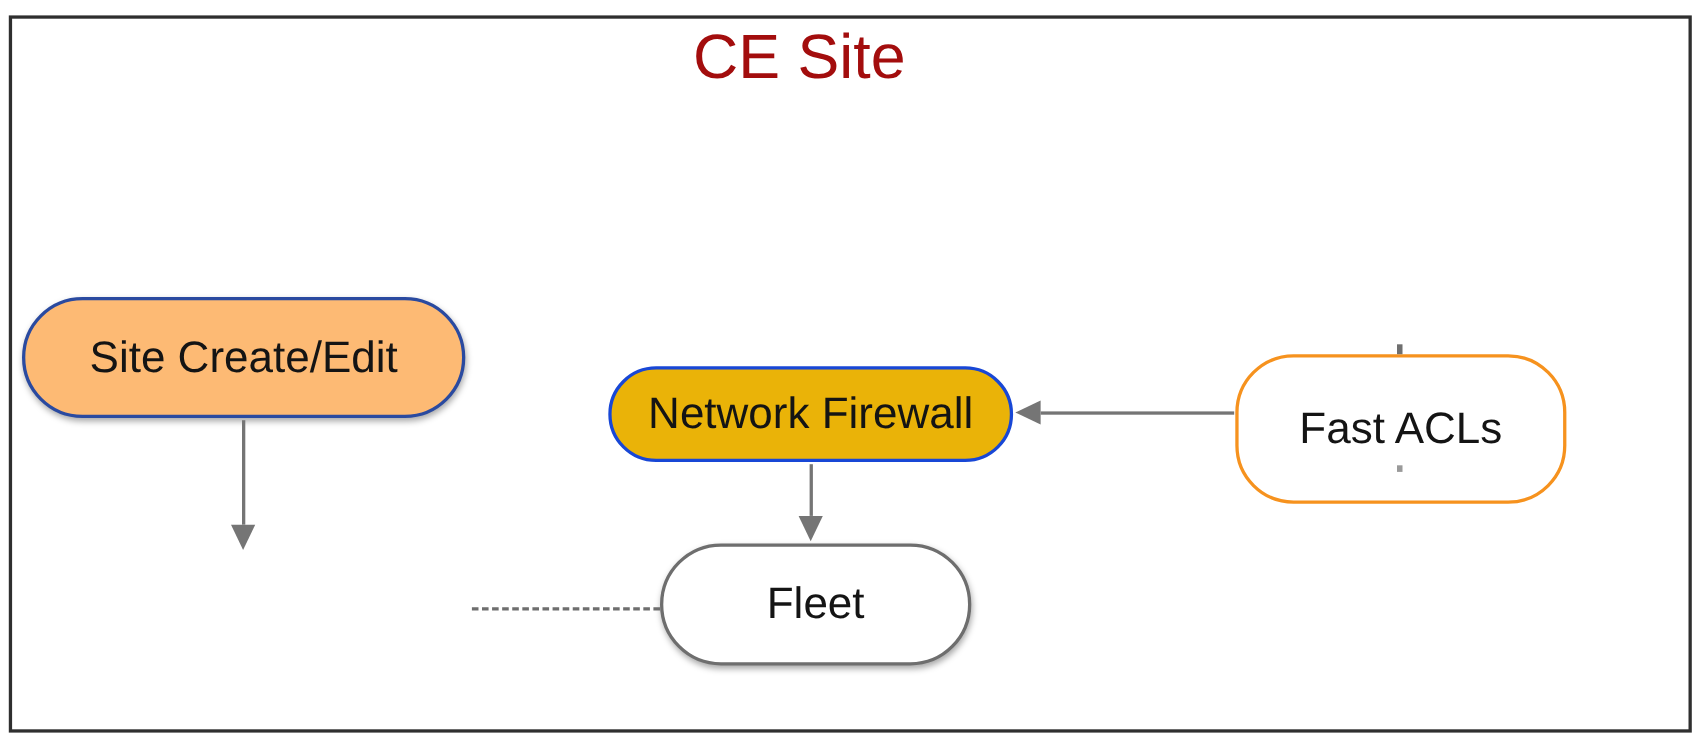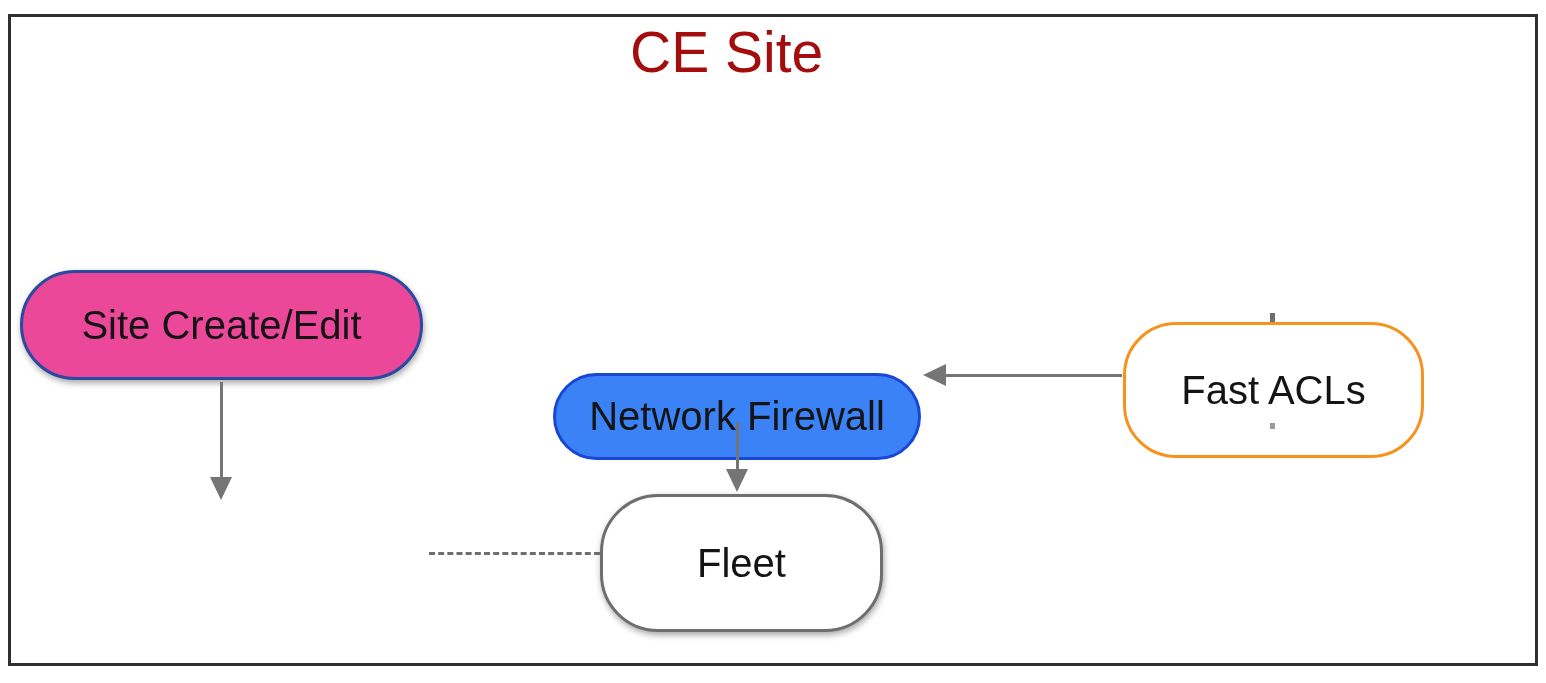--- a/index.html
+++ b/index.html
@@ -30,21 +30,21 @@
     border:3px solid #777777;
     background:#ffffff;
     font-size:40px; color:#141414;
     white-space:nowrap;
     cursor:default;
   }
   .node.shadow { box-shadow:1px 3px 6px rgba(0,0,0,0.35); }
   #node-site-create-edit  { left:20px;   top:270px; width:403px; height:110px; border-radius:55px; }
   #node-assign-fleet-label{ left:20px;   top:502px; width:407px; height:106px; border-radius:53px; }
   #node-network-firewall  { left:553px;  top:333px; width:368px; height:87px;  border-radius:44px; }
-  #node-fleet             { left:600px;  top:494px; width:283px; height:138px; border-radius:58px; }
+  #node-fleet             { left:600px;  top:494px; width:283px; height:111px; border-radius:58px; }
   #node-fast-acls         { left:1123px; top:322px; width:301px; height:136px; border-radius:53px; }
 
   .shaft-v { position:absolute; width:3px;  background:#757575; }
   .shaft-h { position:absolute; height:3px; background:#757575; }
   .head-down {
     position:absolute; width:0; height:0;
     border-left:11px solid transparent; border-right:11px solid transparent;
     border-top:23px solid #757575;
   }
   .head-left {
@@ -67,26 +67,26 @@
   #tick-fast-acls-bottom { left:1270px; top:423px; width:5px; height:6px; background:#9a9a9a; }
 </style>
 </head>
 <body>
 
 <div id="canvas">
   <div class="frame" style="border-color: rgb(47, 47, 47);"></div>
 
   <div class="diagram-title" style="color: rgb(163, 13, 13);">CE Site</div>
 
-  <div class="node shadow" id="node-site-create-edit" style="border-color: rgb(42, 74, 160); background: #ec4899; align-items: center;">
+  <div class="node shadow" id="node-site-create-edit" style="border-color: rgb(42, 74, 160); background: #fdba74; align-items: center;">
     <span>Site Create/Edit</span>
   </div>
 
 
-  <div class="node" id="node-network-firewall" style="border-color: rgb(24, 71, 214); background: #3b82f6; margin-top: 40px;">
+  <div class="node" id="node-network-firewall" style="border-color: rgb(24, 71, 214); background: #eab308;">
     <span>Network Firewall</span>
   </div>
 
   <div class="node shadow" id="node-fleet" style="border-color: rgb(110, 110, 110); background: rgb(255, 255, 255);">
     <span>Fleet</span>
   </div>
 
   <div class="node" id="node-fast-acls" style="border-color: rgb(246, 146, 30); background: rgb(255, 255, 255);">
     <span>Fast ACLs</span>
   </div>

